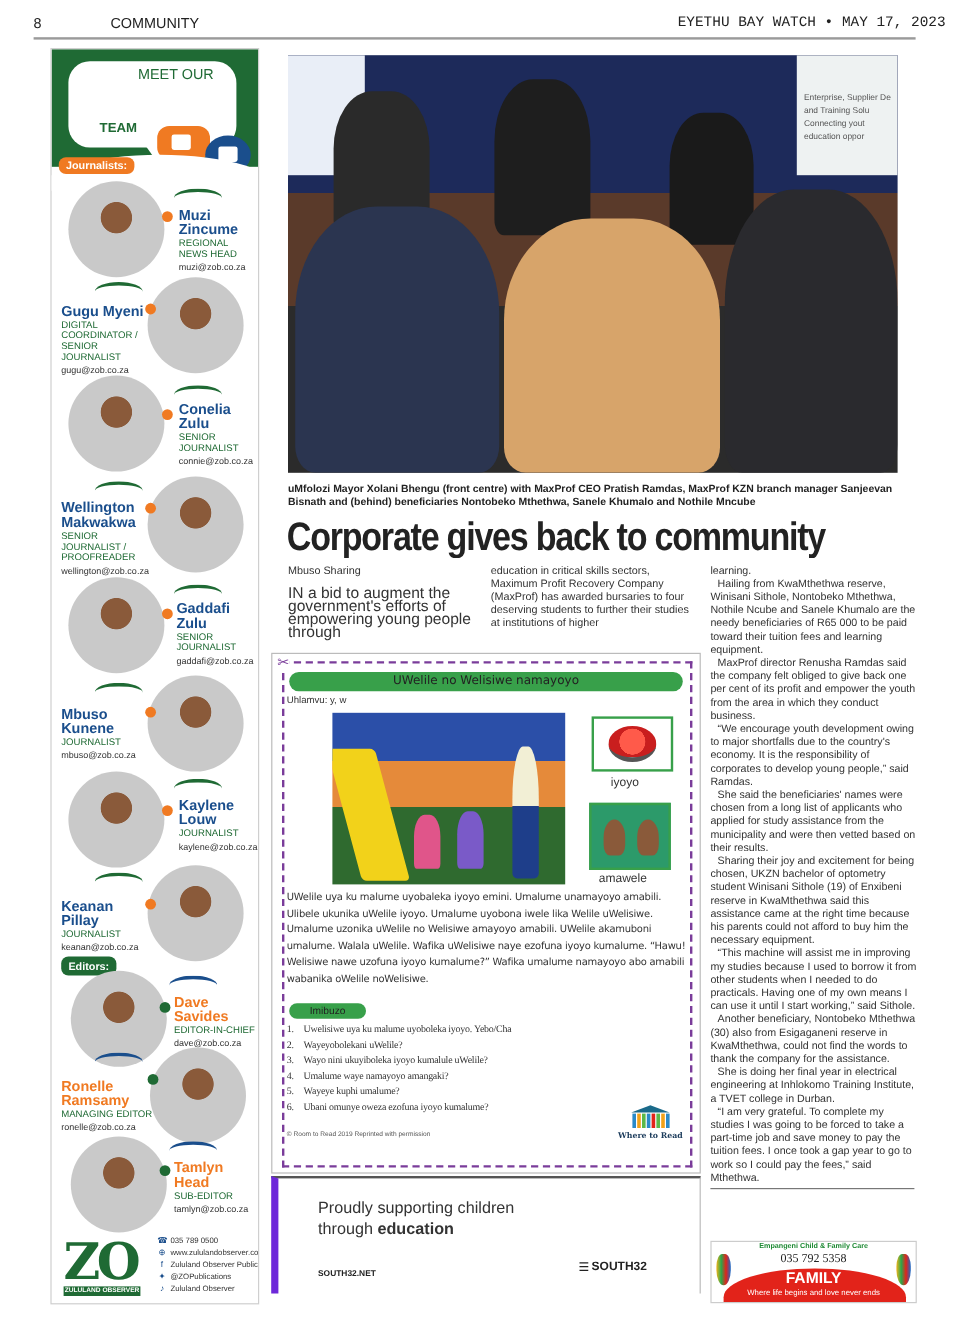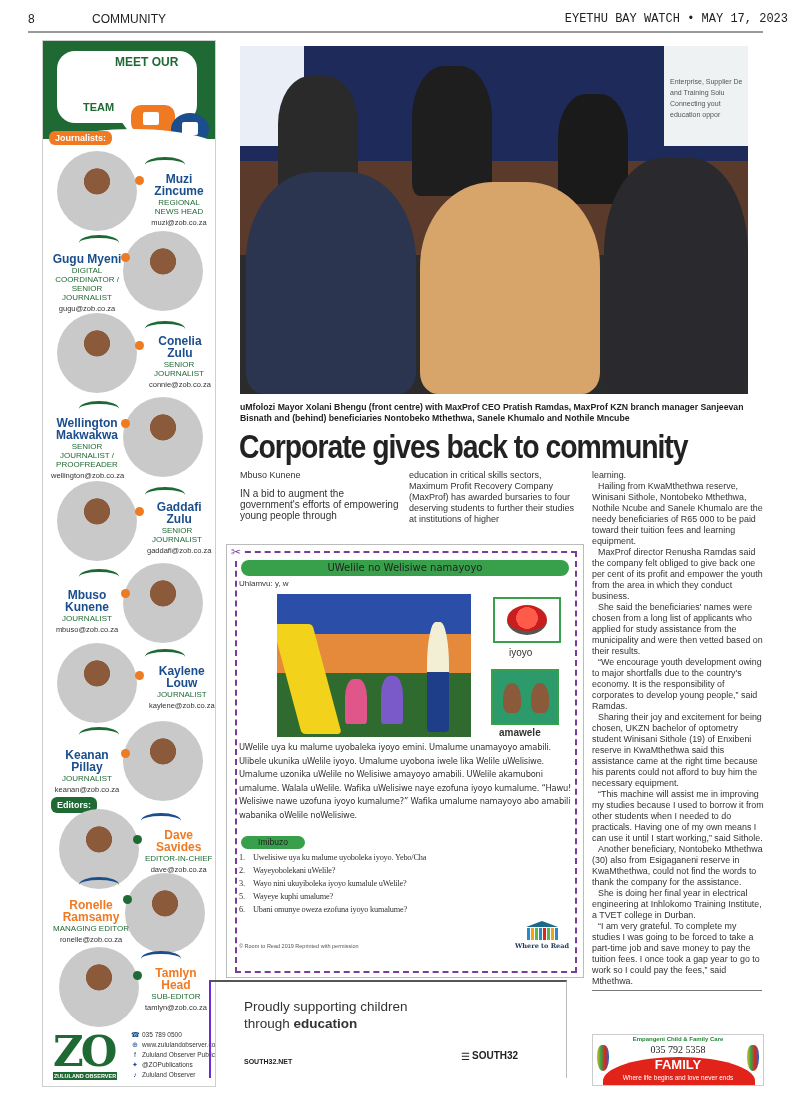--- a/index.html
+++ b/index.html
@@ -12,34 +12,34 @@
   .masthead .sec { position: absolute; left: 64px; top: 0; }
   .masthead .pub { position: absolute; right: 0; top: 0; font-family: Liberation Mono, monospace; }
   .rule-top { position: absolute; left: 28px; top: 31px; width: 735px; height: 2px; background: #9a9a9a; }
 
   
   .panel { position: absolute; left: 42px; top: 40px; width: 174px; height: 1047px; border: 1px solid #cfcfcf; background: #fff; overflow: hidden; }
   .panel-head { position: absolute; left: 0; top: 0; width: 174px; height: 98px; background: #1f6a34; }
   .panel-head .wave { position: absolute; left: -10px; top: 88px; width: 200px; height: 30px; background: #fff; border-radius: 50% 50% 0 0 / 100% 100% 0 0; }
   .bubble-main { position: absolute; left: 14px; top: 10px; width: 140px; height: 72px; background: #fff; border-radius: 18px; }
   .bubble-main::after { content: ""; position: absolute; left: 64px; bottom: -12px; border-left: 10px solid transparent; border-right: 10px solid transparent; border-top: 14px solid #fff; }
-  .bubble-main .meet { position: absolute; left: 58px; top: 4px; font-weight: bold; font-size: 12px; color: #1f6a34; }
+  .bubble-main .meet { position: absolute; left: 58px; top: 4px; font-weight: normal; font-size: 12px; color: #1f6a34; }
   .bubble-main .edit { position: absolute; left: 6px; top: 14px; font-family: "DejaVu Serif", serif; font-style: italic; font-weight: bold; font-size: 30px; color: #1a4e8c; letter-spacing: -1px; }
   .bubble-main .team { position: absolute; left: 26px; top: 50px; font-weight: bold; font-size: 11px; color: #1f6a34; }
   .bubble-orange { position: absolute; left: 88px; top: 64px; width: 44px; height: 28px; background: #f07a22; border-radius: 10px; }
   .bubble-blue { position: absolute; left: 128px; top: 72px; width: 38px; height: 32px; background: #1a4e8c; border-radius: 50%; }
   .bubble-orange .ic, .bubble-blue .ic { position: absolute; left: 12px; top: 7px; width: 16px; height: 13px; background: #fff; border-radius: 2px; }
   .bubble-blue .ic { left: 11px; top: 9px; }
   .journalists-badge { position: absolute; left: 6px; top: 90px; padding: 2px 6px; background: #f07a22; color: #fff; font-size: 9px; font-weight: bold; border-radius: 6px; }
 
   .member { position: absolute; width: 174px; }
   .member .photo { position: absolute; width: 80px; height: 80px; border-radius: 50%; background: radial-gradient(circle at 50% 38%, #8a5a3a 0 20%, #c9c9c9 21% 100%); }
   .member .dot { position: absolute; width: 9px; height: 9px; border-radius: 50%; background: #f07a22; }
   .member .arrow { position: absolute; width: 40px; height: 16px; border-top: 3px solid #1f6a34; border-radius: 50% 50% 0 0; }
-  .member .info { position: absolute; text-align: center; }
+  .member .info { position: absolute; }
   .member .name { font-weight: bold; font-size: 12px; line-height: 12px; color: #1a4e8c; }
   .member .role { font-size: 8px; line-height: 9px; color: #1f6a34; margin-top: 1px; }
   .member .email { font-size: 7.5px; line-height: 10px; color: #333; margin-top: 2px; }
   .member.editor .name { color: #f07a22; }
   .member.editor .dot { background: #1f6a34; }
   .member.editor .arrow { border-top-color: #1a4e8c; }
 
   .editors-badge { position: absolute; left: 8px; top: 756px; padding: 3px 6px; background: #1f6a34; color: #fff; font-size: 9px; font-weight: bold; border-radius: 6px; }
 
   .panel-foot { position: absolute; left: 0; top: 985px; width: 174px; height: 62px; }
@@ -55,21 +55,21 @@
     background: linear-gradient(180deg, #1d2a5a 0 33%, #5a3a2a 33% 60%, #2b2b2b 60% 100%); }
   .photo-main .banner-left { position: absolute; left: 0; top: 0; width: 64px; height: 100px; background: #e9eef7; }
   .photo-main .banner-right { position: absolute; right: 0; top: 0; width: 84px; height: 100px; background: #eef2f2; }
   .photo-main .banner-right .t { position: absolute; left: 6px; top: 30px; font-size: 7px; color: #555; line-height: 11px; }
   .photo-main .person { position: absolute; border-radius: 40% 40% 10% 10%; }
 
   .caption { position: absolute; left: 240px; top: 402px; width: 520px; font-size: 8.7px; line-height: 11px; font-weight: bold; color: #222; }
   .headline { position: absolute; left: 239px; top: 428px; width: 540px; font-family: "Liberation Sans", sans-serif; font-weight: bold; font-size: 33px; line-height: 38px; letter-spacing: -1.2px; color: #222; transform: scaleX(0.86); transform-origin: left top; white-space: nowrap; }
 
   .byline { position: absolute; left: 240px; top: 470px; font-size: 9px; color: #333; }
-  .col1 { position: absolute; left: 240px; top: 488px; width: 165px; font-size: 10px; line-height: 11px; color: #333; }
+  .col1 { position: absolute; left: 240px; top: 488px; width: 165px; font-size: 13px; line-height: 11px; color: #333; }
   .col2 { position: absolute; left: 409px; top: 470px; width: 170px; font-size: 9px; line-height: 11px; color: #333; }
   .col3 { position: absolute; left: 592px; top: 470px; width: 175px; font-size: 8.9px; line-height: 11px; color: #333; }
   .col3 p { text-indent: 6px; }
   .col3 p:first-child { text-indent: 0; }
   .col3 .end-rule { height: 1px; background: #777; margin-top: 3px; width: 170px; }
 
   
   .lesson { position: absolute; left: 226px; top: 544px; width: 358px; height: 434px; border: 1px solid #bbb; }
   .lesson .dash { position: absolute; left: 8px; top: 6px; right: 6px; bottom: 4px; border: 2px dashed #7a3c9a; }
   .lesson .scissors { position: absolute; left: 4px; top: 0px; font-size: 12px; color: #7a3c9a; background: #fff; }
@@ -80,34 +80,34 @@
   .lesson .slide { position: absolute; left: 10px; top: 30px; width: 40px; height: 110px; background: #f2d21a; transform: skewX(15deg); border-radius: 4px; }
   .lesson .kid1 { position: absolute; left: 68px; top: 85px; width: 22px; height: 45px; background: #e0558a; border-radius: 40% 40% 10% 10%; }
   .lesson .kid2 { position: absolute; left: 104px; top: 82px; width: 22px; height: 48px; background: #7a5ac8; border-radius: 40% 40% 10% 10%; }
   .lesson .man { position: absolute; left: 150px; top: 28px; width: 22px; height: 110px; background: linear-gradient(180deg, #f2efd5 0 45%, #1e3e8a 45% 100%); border-radius: 40% 40% 4px 4px; }
   .lesson .yoyo-card { position: absolute; left: 266px; top: 52px; width: 68px; height: 46px; border: 2px solid #38a04a; background: #fff; }
   .lesson .yoyo-card .yy { position: absolute; left: 12px; top: 6px; width: 40px; height: 30px; border-radius: 50%; background: radial-gradient(circle, #ff5a4a 0 45%, #c91e1e 46% 100%); border-bottom: 4px solid #555; }
   .lesson .lbl-iyoyo { position: absolute; left: 282px; top: 102px; font-size: 10px; color: #333; }
   .lesson .twins-card { position: absolute; left: 264px; top: 124px; width: 68px; height: 56px; border: 2px solid #38a04a; background: #2c9a6a; }
   .lesson .twins-card .b1, .lesson .twins-card .b2 { position: absolute; top: 12px; width: 18px; height: 30px; background: #8a5a3a; border-radius: 50% 50% 30% 30%; }
   .lesson .twins-card .b1 { left: 10px; } .lesson .twins-card .b2 { left: 38px; }
-  .lesson .lbl-amawele { position: absolute; left: 272px; top: 182px; font-size: 10px; color: #333; font-weight: bold; }
+  .lesson .lbl-amawele { position: absolute; left: 272px; top: 182px; font-size: 10px; color: #333; }
   .lesson .story { position: absolute; left: 12px; top: 196px; width: 334px; font-size: 8.3px; line-height: 13.5px; color: #333; font-family: "DejaVu Sans", sans-serif; letter-spacing: -0.2px; }
   .lesson .q-bar { position: absolute; left: 14px; top: 291px; width: 64px; height: 13px; background: #38a04a; border-radius: 7px; color: #222; font-size: 8.5px; line-height: 13px; text-align: center; }
   .lesson .questions { position: absolute; left: 12px; top: 306px; width: 300px; font-size: 8.3px; line-height: 13px; color: #333; list-style: none; font-family: Liberation Serif, serif; letter-spacing: -0.2px; }
   .lesson .questions li span.n { display: inline-block; width: 14px; }
   .lesson .credit { position: absolute; left: 12px; top: 398px; font-size: 5.5px; color: #555; }
   .lesson .rtr { position: absolute; left: 286px; top: 376px; width: 58px; height: 36px; text-align: center; }
   .lesson .rtr .roof { width: 0; height: 0; margin: 0 auto; border-left: 16px solid transparent; border-right: 16px solid transparent; border-bottom: 6px solid #1a6a8a; }
   .lesson .rtr .books { display: flex; justify-content: center; gap: 1px; margin-top: 1px; height: 12px; }
   .lesson .rtr .books i { display: block; width: 3px; height: 12px; }
   .lesson .rtr .name { font-size: 6.5px; font-weight: bold; color: #1a3a5a; margin-top: 2px; font-family: "DejaVu Serif", serif; }
 
   
-  .ad32 { position: absolute; left: 209px; top: 980px; width: 358px; height: 98px; border-left: 2px solid #6d28d9; border-right: 1px solid #bbb; border-top: 2px solid #555; }
+  .ad32 { position: absolute; left: 226px; top: 980px; width: 358px; height: 98px; border-left: 6px solid #6d28d9; border-right: 1px solid #bbb; border-top: 2px solid #555; }
   .ad32 .msg { position: absolute; left: 33px; top: 16px; font-size: 13.5px; line-height: 17px; color: #333; }
   .ad32 .msg b { font-weight: bold; }
   .ad32 .url { position: absolute; left: 33px; top: 76px; font-size: 7px; font-weight: bold; color: #222; }
   .ad32 .logo { position: absolute; left: 250px; top: 68px; display: flex; align-items: flex-end; gap: 2px; }
   .ad32 .logo .mark { font-size: 10px; line-height: 8px; color: #222; font-family: "DejaVu Sans Mono", monospace; }
   .ad32 .logo .txt { font-size: 10px; font-weight: bold; color: #222; }
 
   
   .fam { position: absolute; left: 592px; top: 1034px; width: 172px; height: 52px; border: 1px solid #ccc; background: #fff; overflow: hidden; }
   .fam .org { position: absolute; left: 0; width: 100%; top: 1px; text-align: center; font-size: 6px; font-weight: bold; color: #1f8a34; }
@@ -317,29 +317,29 @@
   <div class="person" style="left:172px;top:20px;width:80px;height:130px;background:#1e1e1e"></div>
   <div class="person" style="left:318px;top:48px;width:70px;height:110px;background:#1a1a1a"></div>
   <div class="person" style="left:6px;top:126px;width:170px;height:222px;background:#2b3550"></div>
   <div class="person" style="left:180px;top:136px;width:180px;height:212px;background:#d7a46a"></div>
   <div class="person" style="left:364px;top:112px;width:144px;height:236px;background:#2a2a2e"></div>
 </div>
 
 <div class="caption">uMfolozi Mayor Xolani Bhengu (front centre) with MaxProf CEO Pratish Ramdas, MaxProf KZN branch manager Sanjeevan Bisnath and (behind) beneficiaries Nontobeko Mthethwa, Sanele Khumalo and Nothile Mncube</div>
 <div class="headline">Corporate gives back to community</div>
 
-<div class="byline">Mbuso Kunene</div>
+<div class="byline">Mbuso Sharing</div>
 <div class="col1">IN a bid to augment the government's efforts of empowering young people through</div>
 <div class="col2">education in critical skills sectors, Maximum Profit Recovery Company (MaxProf) has awarded bursaries to four deserving students to further their studies at institutions of higher</div>
 <div class="col3">
   <p>learning.</p>
   <p>Hailing from KwaMthethwa reserve, Winisani Sithole, Nontobeko Mthethwa, Nothile Ncube and Sanele Khumalo are the needy beneficiaries of R65 000 to be paid toward their tuition fees and learning equipment.</p>
   <p>MaxProf director Renusha Ramdas said the company felt obliged to give back one per cent of its profit and empower the youth from the area in which they conduct business.</p>
+  <p>“We encourage youth development owing to major shortfalls due to the country's economy. It is the responsibility of corporates to develop young people,” said Ramdas.</p>
   <p>She said the beneficiaries' names were chosen from a long list of applicants who applied for study assistance from the municipality and were then vetted based on their results.</p>
-  <p>“We encourage youth development owing to major shortfalls due to the country's economy. It is the responsibility of corporates to develop young people,” said Ramdas.</p>
   <p>Sharing their joy and excitement for being chosen, UKZN bachelor of optometry student Winisani Sithole (19) of Enxibeni reserve in KwaMthethwa said this assistance came at the right time because his parents could not afford to buy him the necessary equipment.</p>
   <p>“This machine will assist me in improving my studies because I used to borrow it from other students when I needed to do practicals. Having one of my own means I can use it until I start working,” said Sithole.</p>
   <p>Another beneficiary, Nontobeko Mthethwa (30) also from Esigaganeni reserve in KwaMthethwa, could not find the words to thank the company for the assistance.</p>
   <p>She is doing her final year in electrical engineering at Inhlokomo Training Institute, a TVET college in Durban.</p>
   <p>“I am very grateful. To complete my studies I was going to be forced to take a part-time job and save money to pay the tuition fees. I once took a gap year to go to work so I could pay the fees,” said Mthethwa.</p>
   <div class="end-rule"></div>
 </div>
 
 <div class="lesson">
   <div class="dash"></div>
@@ -360,20 +360,21 @@
     <div class="b1"></div>
     <div class="b2"></div>
   </div>
   <div class="lbl-amawele">amawele</div>
   <div class="story">UWelile uya ku malume uyobaleka iyoyo emini. Umalume unamayoyo amabili. Ulibele ukunika uWelile iyoyo. Umalume uyobona iwele lika Welile uWelisiwe. Umalume uzonika uWelile no Welisiwe amayoyo amabili. UWelile akamuboni umalume. Walala uWelile. Wafika uWelisiwe naye ezofuna iyoyo kumalume. “Hawu! Welisiwe nawe uzofuna iyoyo kumalume?” Wafika umalume namayoyo abo amabili wabanika oWelile noWelisiwe.</div>
   <div class="q-bar">Imibuzo</div>
   <ol class="questions">
     <li><span class="n">1.</span><span>Uwelisiwe uya ku malume uyoboleka iyoyo. Yebo/Cha</span></li>
     <li><span class="n">2.</span><span>Wayeyobolekani uWelile?</span></li>
     <li><span class="n">3.</span><span>Wayo nini ukuyiboleka iyoyo kumalule uWelile?</span></li>
+    <li><span class="n">4.</span><span>Umalume waye namayoyo amangaki?</span></li>
     <li><span class="n">5.</span><span>Wayeye kuphi umalume?</span></li>
     <li><span class="n">6.</span><span>Ubani omunye oweza ezofuna iyoyo kumalume?</span></li>
   </ol>
   <div class="credit">© Room to Read 2019 Reprinted with permission</div>
   <div class="rtr">
     <div class="roof"></div>
     <div class="books">
       <i style="background:#2a8ac8"></i>
         <i style="background:#f0a21a"></i>
         <i style="background:#5ab84a"></i>

